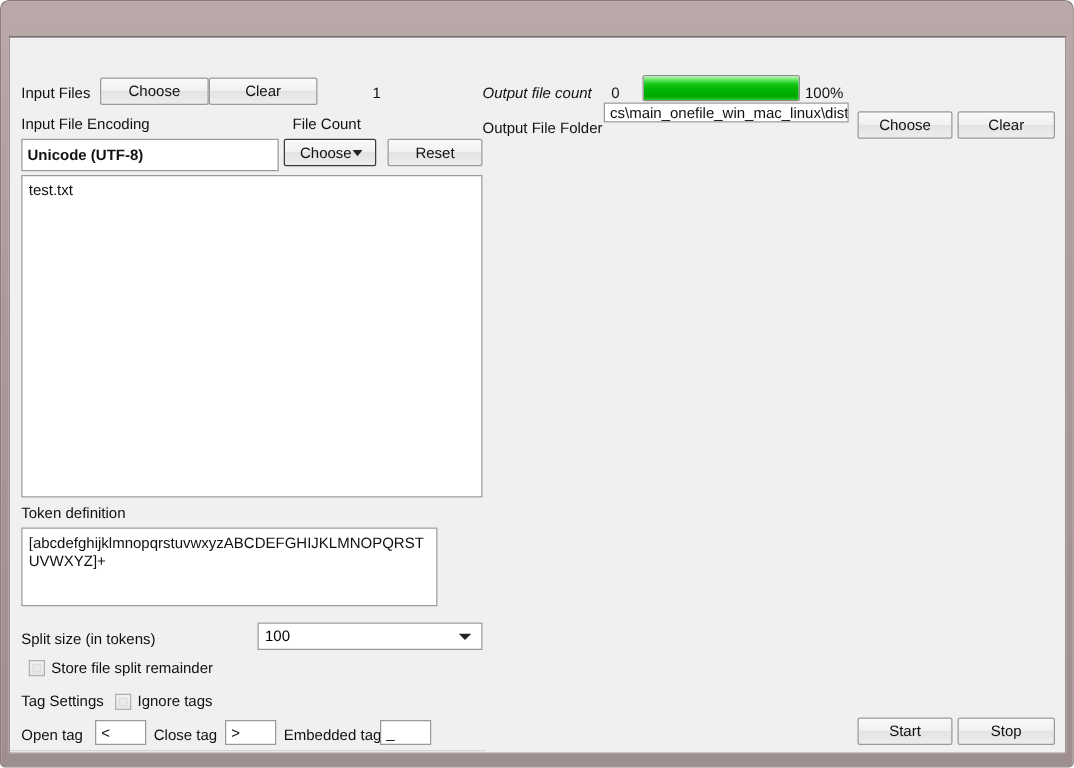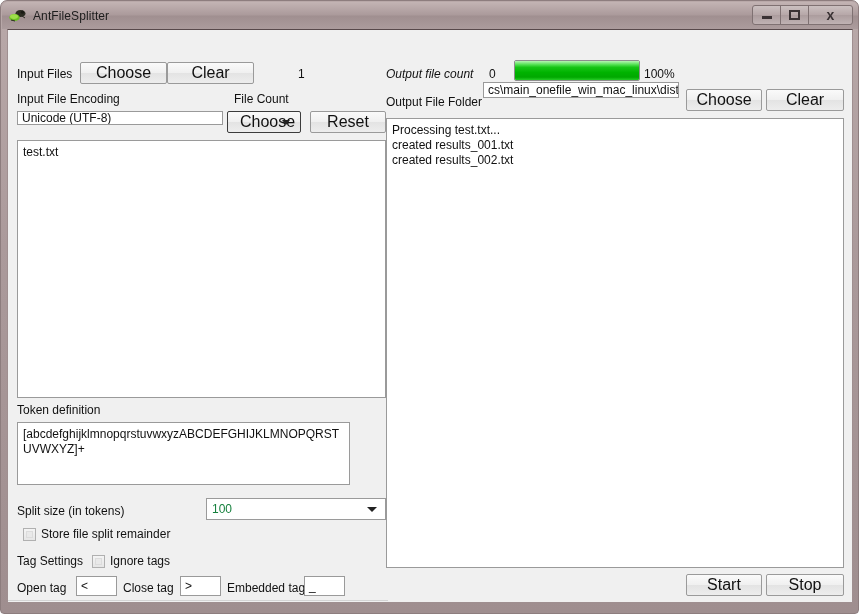--- a/index.html
+++ b/index.html
@@ -98,21 +98,21 @@
     position: absolute;
     font-size: 12px;
     color: #111;
     white-space: nowrap;
   }
   .btn {
     position: absolute;
     background: linear-gradient(180deg,#fafafa 0%, #f0f0f0 48%, #e3e3e3 50%, #ededed 100%);
     border: 1px solid #9a9a9a;
     border-radius: 2px;
-    font-size: 16px;
+    font-size: 12px;
     color: #111;
     display: flex;
     align-items: center;
     justify-content: center;
     font-family: "Liberation Sans", sans-serif;
   }
   .btn.focus { border: 1px solid #3c3c3c; }
   .txt {
     position: absolute;
     background: #ffffff;
@@ -166,21 +166,21 @@
     height: 100%;
     background: linear-gradient(180deg,#b7f5b4 0%, #57e257 18%, #16c516 33%, #00b300 60%, #00a800 85%, #25cc25 100%);
   }
 
   
   .combo {
     position: absolute;
     background: #ffffff;
     border: 1px solid #9a9a9a;
     font-size: 12px;
-    color: #15803d;
+    color: #000000;
     display: flex;
     align-items: center;
     padding-left: 5px;
   }
   .combo .arrow {
     position: absolute;
     right: 8px; top: 50%;
     margin-top: -2px;
     width: 0; height: 0;
     border-left: 5px solid transparent;
@@ -200,56 +200,32 @@
     position: absolute;
     background: #d4d4d4;
     height: 1px;
   }
 </style>
 </head>
 <body>
 
 <div class="window">
 
-  <div class="titlebar">
-    <span class="app-icon">
-      <svg width="18" height="16" viewBox="0 0 18 16">
-        <ellipse cx="11.5" cy="5.5" rx="5" ry="3.6" fill="#2b2b22"></ellipse>
-        <ellipse cx="5.5" cy="9.5" rx="5.2" ry="3.6" fill="#6cc024"></ellipse>
-        <ellipse cx="5" cy="8.6" rx="4" ry="2.4" fill="#9ede4a"></ellipse>
-        <circle cx="13.5" cy="4.2" r="1.6" fill="#1a1a14"></circle>
-        <path d="M2 12 L6 13 M13 8 L16 10" stroke="#2b2b22" stroke-width="1" fill="none"></path>
-      </svg>
-    </span>
-    <span class="title-text">AntFileSplitter</span>
-
-    <div class="winbtns">
-      <div class="winbtn">
-        <span class="glyph-min"></span>
-      </div>
-      <div class="winbtn">
-        <span class="glyph-max"></span>
-      </div>
-      <div class="winbtn">
-        <span class="glyph-close">x</span>
-      </div>
-    </div>
-  </div>
 
   <div class="client">
 
 
     <span class="lbl" style="left:9px; top:37px;">Input Files</span>
     <div class="btn" style="left:72px; top:32px; width:87px; height:22px;">Choose</div>
     <div class="btn" style="left:159px; top:32px; width:87px; height:22px;">Clear</div>
     <span class="lbl" style="left:226px; top:37px;margin-top:25px;">File Count</span>
     <span class="lbl" style="left:290px; top:37px;">1</span>
 
     <span class="lbl" style="left:9px; top:62px;">Input File Encoding</span>
-    <div class="txt" style="left:9px; top:81px; width:206px; height:14px;">Unicode (UTF-8)</div>
+    <div class="txt" style="left:9px; top:81px; width:206px; height:26px;font-weight:bold;">Unicode (UTF-8)</div>
     <div class="btn focus" style="left:219px; top:81px; width:74px; height:22px; justify-content:flex-start; padding-left:12px;">
       <span>Choose</span>
       <span class="arrow"></span>
     </div>
     <div class="btn" style="left:302px; top:81px; width:76px; height:22px;">Reset</div>
 
     <div class="panel" style="left:9px; top:110px; width:369px; height:258px;">
       <div class="panel-text">test.txt</div>
     </div>
 
@@ -290,23 +266,18 @@
     <div class="progress" style="left:506px; top:30px; width:126px; height:21px;">
       <div class="progress-fill" id="progress-fill" style="width: 100%;"></div>
     </div>
     <span class="lbl" style="left:636px; top:37px;">100%</span>
 
     <span class="lbl" style="left:378px; top:65px;">Output File Folder</span>
     <div class="txt" style="left:475px; top:52px; width:196px; height:16px;">cs\main_onefile_win_mac_linux\dist</div>
     <div class="btn" style="left:678px; top:59px; width:76px; height:22px;">Choose</div>
     <div class="btn" style="left:758px; top:59px; width:78px; height:22px;">Clear</div>
 
-    <div class="panel" style="left:378px; top:88px; width:458px; height:450px;">
-      <div class="panel-text">Processing test.txt...
-created results_001.txt
-created results_002.txt</div>
-    </div>
 
     <div class="btn" style="left:678px; top:544px; width:76px; height:22px;">Start</div>
     <div class="btn" style="left:758px; top:544px; width:78px; height:22px;">Stop</div>
 
   </div>
 </div>
 
 </body></html>

